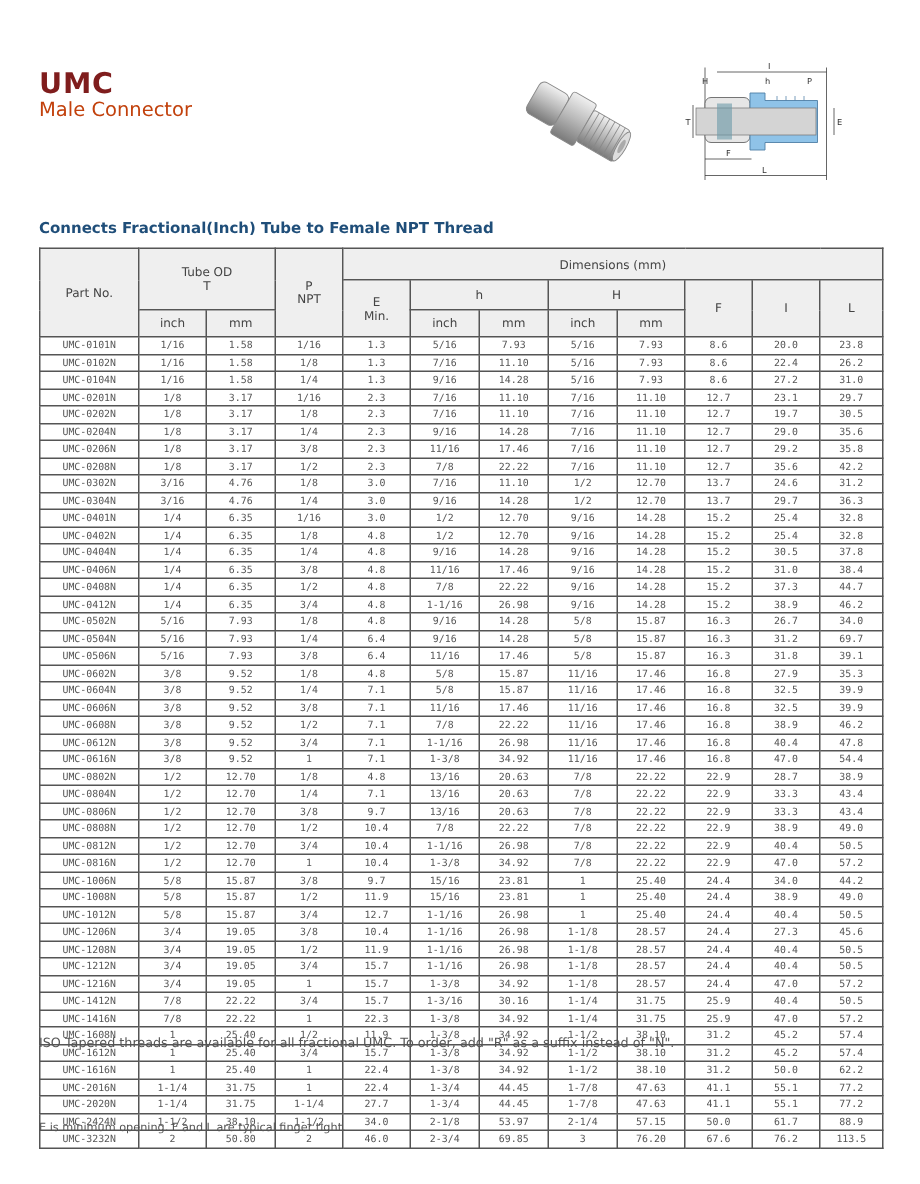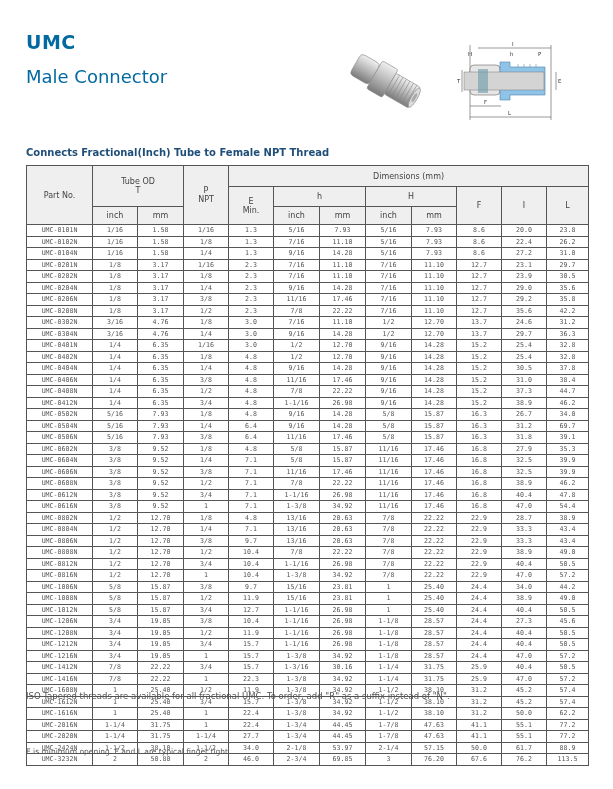--- a/index.html
+++ b/index.html
@@ -1,18 +1,18 @@
 <!DOCTYPE html>
 <html><head>
 <meta charset="utf-8">
 <style>
   html,body{margin:0;padding:0;background:#fff;}
   body{width:613px;height:789px;position:relative;font-family:"DejaVu Sans",sans-serif;color:#444;overflow:hidden;}
-  .title{position:absolute;left:26px;top:31px;font-size:19px;font-weight:bold;color:#0369a1;letter-spacing:0.5px;}
-  .subtitle{position:absolute;left:26px;top:66px;font-size:18px;color:#0369a1;}
+  .title{position:absolute;left:26px;top:45px;font-size:19px;font-weight:bold;color:#7f1d1d;letter-spacing:0.5px;}
+  .subtitle{position:absolute;left:26px;top:66px;font-size:13px;color:#c2410c;}
   .photo{position:absolute;left:342px;top:48px;width:90px;height:70px;}
   .diagram{position:absolute;left:450px;top:40px;width:115px;height:86px;}
   .section-title{position:absolute;left:26px;top:147px;font-size:10px;font-weight:bold;color:#1f4e79;text-align:right;}
   table{position:absolute;left:26px;top:165px;border-collapse:collapse;width:562px;table-layout:fixed;font-family:"DejaVu Sans Mono",monospace;}
   th,td{border:1px solid #555;text-align:center;padding:0;overflow:hidden;white-space:nowrap;}
   th{background:#efefef;font-family:"DejaVu Sans",sans-serif;font-weight:normal;font-size:8px;color:#444;}
   td{font-size:6.6px;color:#555;height:10.5px;line-height:10px;}
   tr.h1 th{height:20px;}
   tr.h2 th{height:19px;}
   tr.h3 th{height:17px;}
@@ -185,21 +185,21 @@
         <td>UMC-0202N</td>
         <td>1/8</td>
         <td>3.17</td>
         <td>1/8</td>
         <td>2.3</td>
         <td>7/16</td>
         <td>11.10</td>
         <td>7/16</td>
         <td>11.10</td>
         <td>12.7</td>
-        <td>23.9</td>
+        <td>19.7</td>
         <td>30.5</td>
       </tr>
       <tr>
         <td>UMC-0204N</td>
         <td>1/8</td>
         <td>3.17</td>
         <td>1/4</td>
         <td>2.3</td>
         <td>9/16</td>
         <td>14.28</td>

